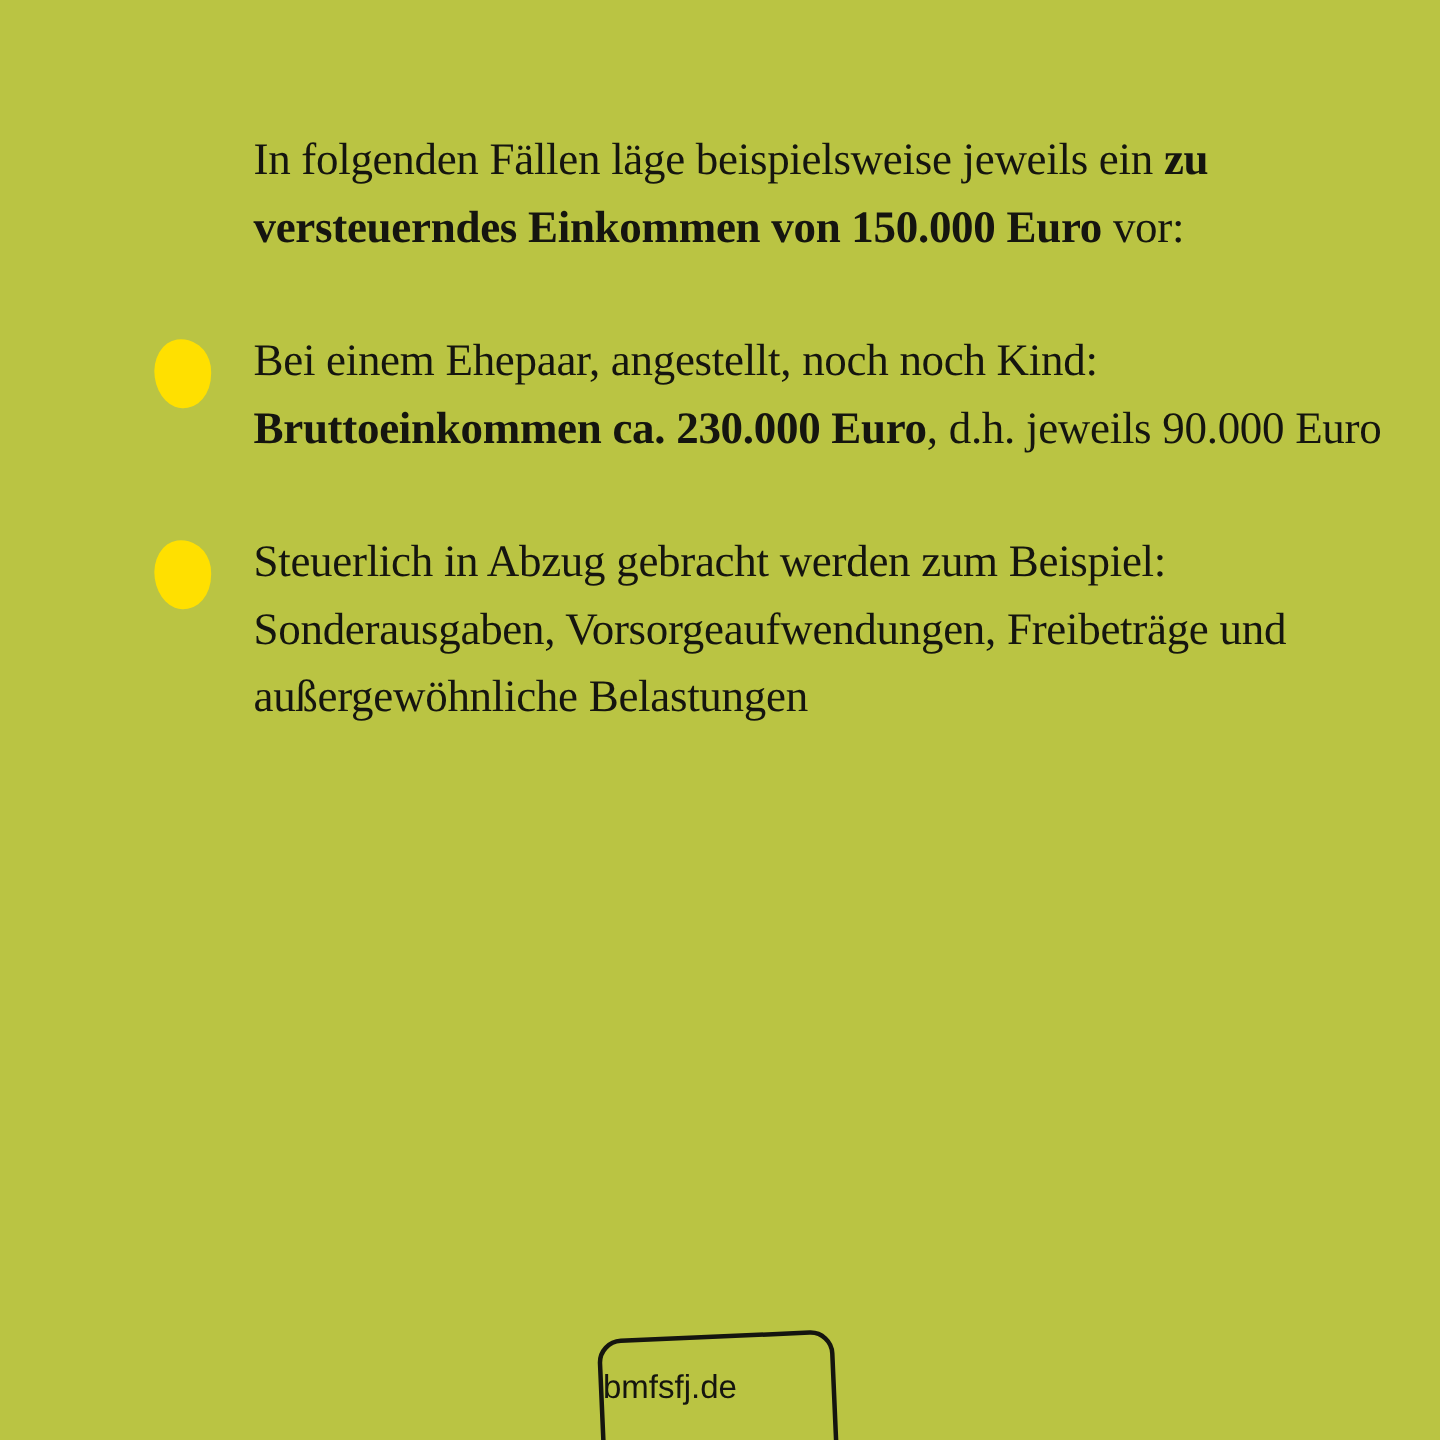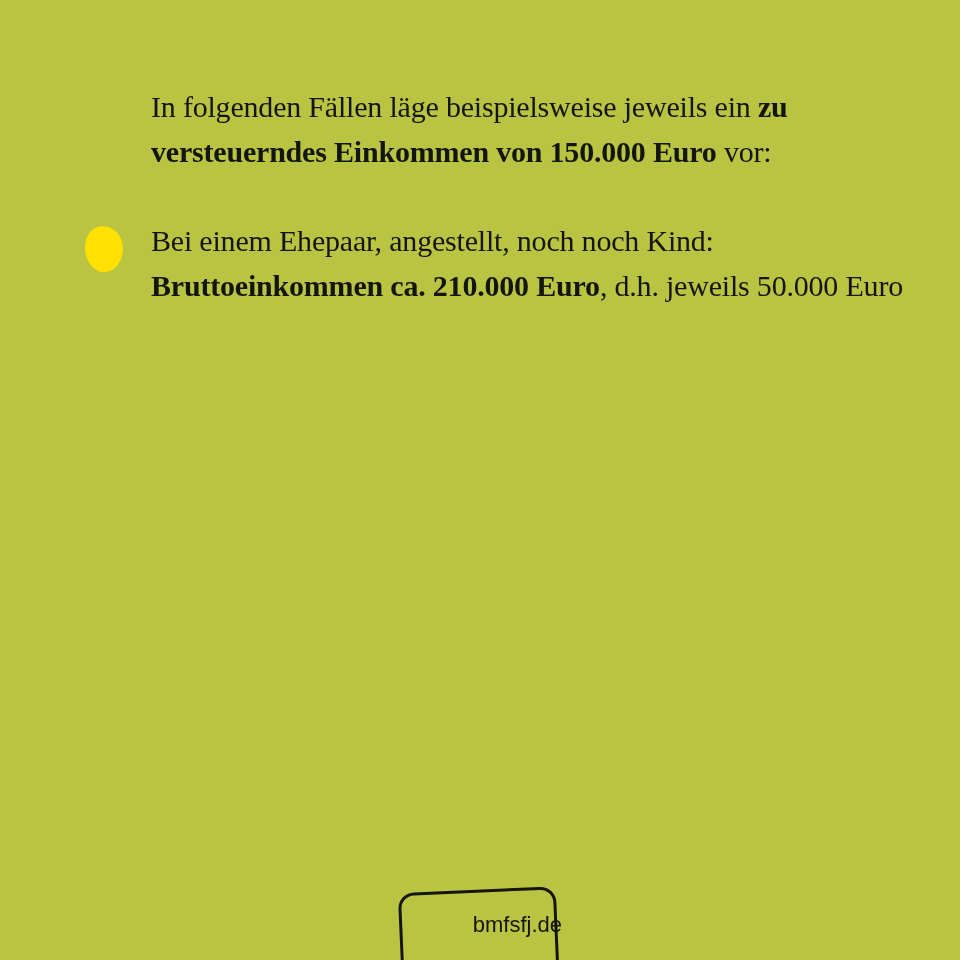--- a/index.html
+++ b/index.html
@@ -3,55 +3,59 @@
 <meta charset="utf-8">
 <style>
   html, body { margin:0; padding:0; }
   body {
     width:960px; height:960px; overflow:hidden; position:relative;
     background:#bac443;
     font-family:"Liberation Serif", "DejaVu Serif", serif;
     color:#15150f;
   }
   .content {
-    position:absolute; left:151px; top:84px; width:760px;
+    position:absolute; left:169px; top:84px; width:760px;
   }
   .para {
     font-size:30px; line-height:45px; letter-spacing:-0.2px; margin:0;
     position:relative;
   }
   .para b { font-weight:bold; }
   .intro { margin-bottom:44px; }
   .item { margin-bottom:44px; }
   .bullet {
     position:absolute; left:-66px; top:8px; width:38px; height:46px;
     background:#ffe000; border-radius:48% 52% 50% 45% / 50% 45% 55% 50%;
     transform:rotate(-8deg);
   }
   .footer-tab {
     position:absolute; left:402px; top:893px; width:152px; height:90px;
     border:3px solid #15150f; border-radius:16px;
     transform:rotate(-2.5deg); transform-origin:left bottom;
   }
   .footer-label {
-    position:absolute; left:402px; top:912px; width:160px; text-align:right;
+    position:absolute; left:402px; top:912px; width:160px; text-align:left;
     font-family:"Liberation Sans", "DejaVu Sans", sans-serif; font-size:22px;
     color:#15150f;
   }
 </style>
 </head>
 <body>
 
 <div class="content">
   <p class="para intro">
     <span>In folgenden Fällen läge beispielsweise jeweils ein </span><b>zu versteuerndes Einkommen von 150.000 Euro</b><span> vor:</span>
   </p>
 
   <p class="para item">
     <span class="bullet"></span>
-    <span>Bei einem Ehepaar, angestellt, noch noch Kind: </span><b>Bruttoeinkommen ca. 210.000 Euro</b><span>, d.h. jeweils 50.000 Euro</span>
+    <span>Bei einem Ehepaar, angestellt, noch noch Kind: </span><b>Bruttoeinkommen ca. 230.000 Euro</b><span>, d.h. jeweils 90.000 Euro</span>
   </p>
 
 
+  <p class="para item">
+    <span class="bullet"></span>
+    <span>Steuerlich in Abzug gebracht werden zum Beispiel: Sonderausgaben, Vorsorgeaufwendungen, Freibeträge und außergewöhnliche Belastungen</span><b></b><span></span>
+  </p>
 </div>
 
 <div class="footer-tab"></div>
 <div class="footer-label">bmfsfj.de</div>
 
 </body></html>

